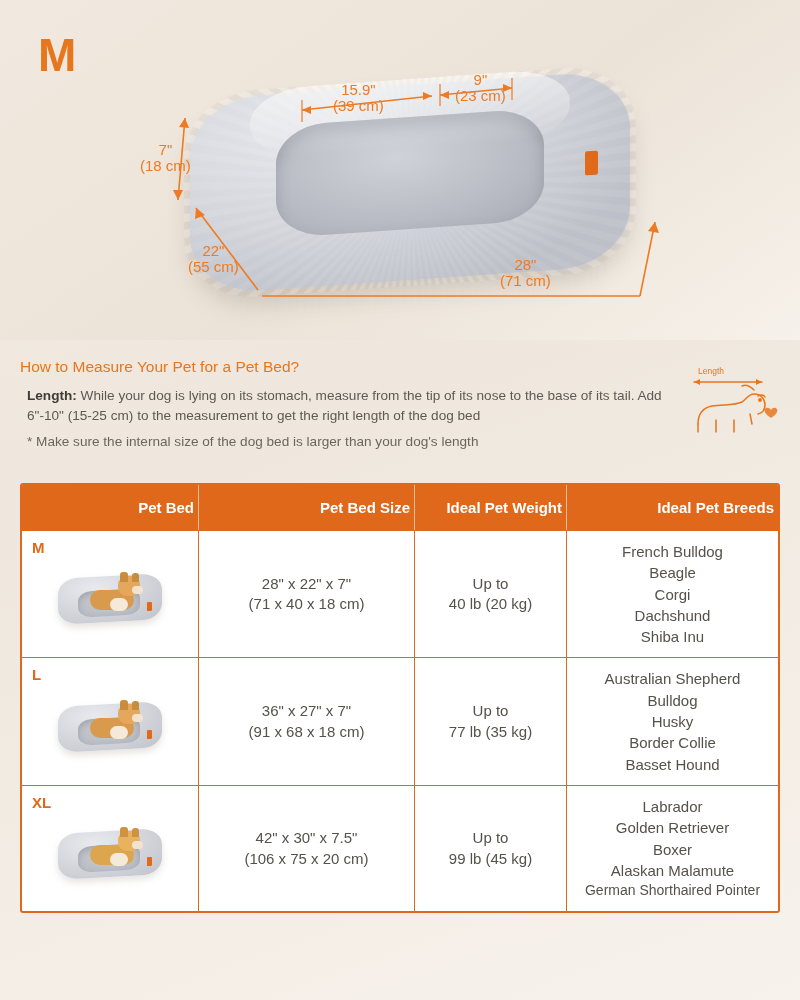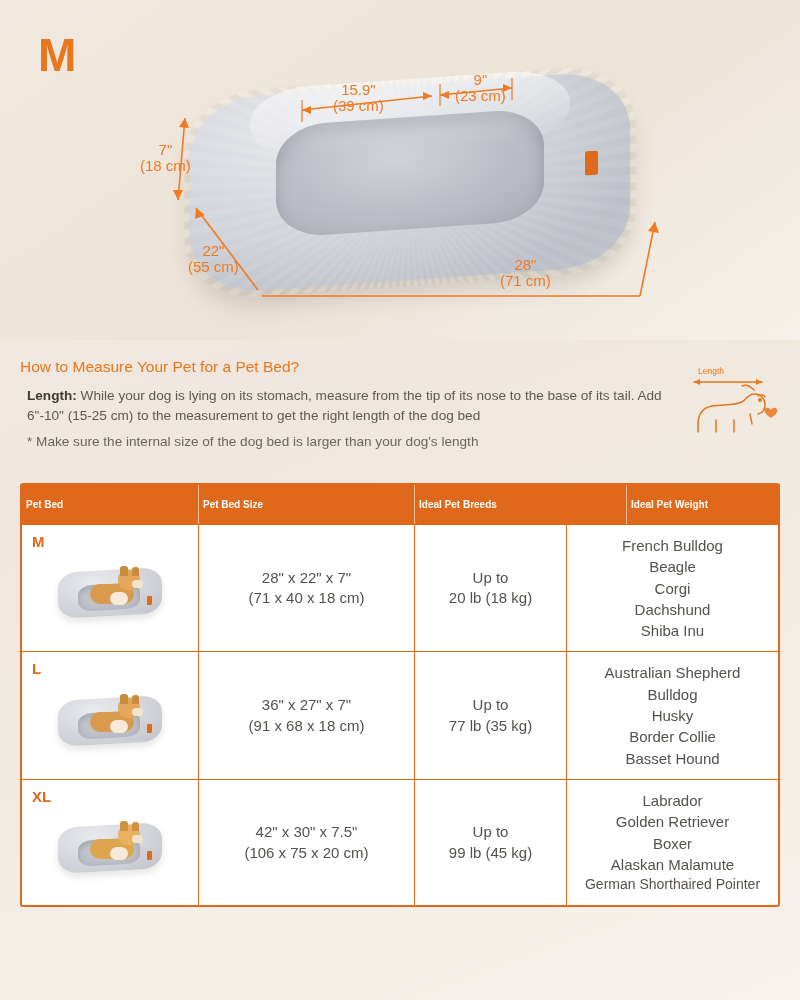--- a/index.html
+++ b/index.html
@@ -89,21 +89,21 @@
   .dogline .lbl { font-size: 8.5px; color:#e8761c; position:absolute; left: 22px; top:-2px; }
 
   
   .table {
     position:absolute; left: 20px; top: 483px; width: 760px;
     border: 2px solid #e0681b; border-radius: 3px; overflow:hidden;
     background:#fff;
   }
   .thead { display:flex; background:#e0681b; color:#fff; }
   .thead .th {
-    padding: 14px 4px; font-size: 10px; text-align:left; font-weight:bold;
+    padding: 14px 4px; font-size: 15px; text-align:right; font-weight:bold;
     border-right: 1px solid #ee accent;
   }
   .c1 { width: 176px; } .c2 { width: 216px; } .c3 { width: 152px; } .c4 { width: 212px; }
   .thead .th + .th { border-left: 1px solid rgba(255,255,255,.55); }
 
   .row { display:flex; border-top: 1.5px solid #e0681b; }
   .row:first-of-type { border-top: none; }
   .cell {
     padding: 10px 6px; font-size: 15px; color:#55514c; text-align:center;
     display:flex; flex-direction:column; align-items:center; justify-content:center;
@@ -234,22 +234,22 @@
         </g>
       </svg>
     </div>
   </div>
 
   <div class="table">
 
     <div class="thead">
       <div class="th c1">Pet Bed</div>
       <div class="th c2">Pet Bed Size</div>
+      <div class="th c3">Ideal Pet Weight</div>
       <div class="th c4">Ideal Pet Breeds</div>
-      <div class="th c3">Ideal Pet Weight</div>
     </div>
 
     <div class="row">
       <div class="cell size c1">
         <span class="size-tag">M</span>
         <div class="thumb">
           <div class="tb-outer"></div>
           <div class="tb-inner"></div>
           <div class="dog corgi">
             <div class="body"></div>
@@ -261,21 +261,21 @@
           </div>
           <div class="tb-tag"></div>
         </div>
       </div>
       <div class="cell c2">
         <span class="line">28" x 22" x 7"</span>
         <span class="line">(71 x 40 x 18 cm)</span>
       </div>
       <div class="cell c3">
         <span class="line">Up to</span>
-        <span class="line">20 lb (18 kg)</span>
+        <span class="line">40 lb (20 kg)</span>
       </div>
       <div class="cell breeds c4">
         <span class="line">French Bulldog</span>
         <span class="line">Beagle</span>
         <span class="line">Corgi</span>
         <span class="line">Dachshund</span>
         <span class="line">Shiba Inu</span>
       </div>
     </div>
 

